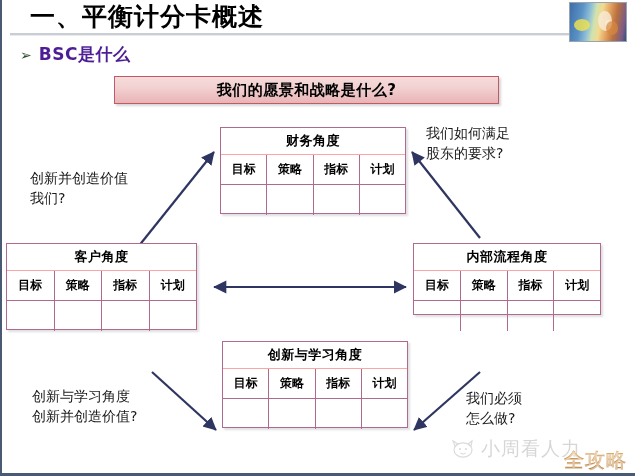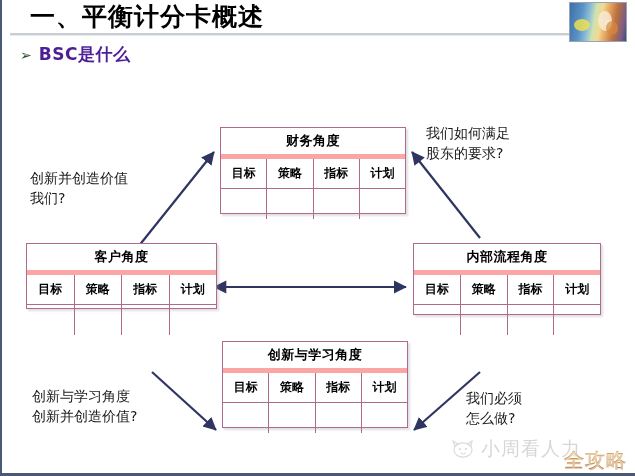--- a/index.html
+++ b/index.html
@@ -124,21 +124,21 @@
   
   .persp {
     position: absolute;
     box-sizing: border-box;
     background: #ffffff;
     border: 1px solid #b06a8e;
     box-shadow: 2px 2px 2px rgba(150,150,160,.30);
   }
   .persp .persp-head {
     height: 26px;
-    border-bottom: 5px solid #fca5a5;
+    border-bottom: 1px solid #fca5a5;
     display: flex;
     align-items: center;
     justify-content: center;
     font-size: 13px;
     font-weight: bold;
     color: #000000;
     letter-spacing: .5px;
   }
   .persp .persp-cols {
     display: flex;
@@ -160,21 +160,21 @@
     display: flex;
     height: 30px;
   }
   .persp .persp-body .cell {
     flex: 1 1 0;
     border-right: 1px solid #b06a8e;
   }
   .persp .persp-body .cell:last-child { border-right: none; }
 
   #persp-financial { left: 218px; top: 127px; width: 186px; height: 87px; }
-  #persp-customer  { left: 24px;  top: 243px; width: 191px; height: 66px; }
+  #persp-customer  { left: 4px;  top: 243px; width: 191px; height: 87px; }
   #persp-internal  { left: 411px; top: 243px; width: 188px; height: 72px; }
   #persp-learning  { left: 220px; top: 341px; width: 186px; height: 87px; }
 
   
   #arrows {
     position: absolute;
     left: 0; top: 0;
     width: 635px; height: 476px;
     pointer-events: none;
   }
@@ -240,20 +240,23 @@
     <div class="blob-a"></div>
     <div class="blob-b"></div>
     <div class="blob-c"></div>
   </div>
 
   <div id="bullet-row">
     <span id="bullet-arrow">➢</span>
     <span id="bullet-label">BSC是什么</span>
   </div>
 
+  <div id="vision-banner">
+    <span id="vision-banner-label">我们的愿景和战略是什么?</span>
+  </div>
 
   <svg id="arrows" viewBox="0 0 635 476" width="635" height="476">
     <defs>
       <marker id="ah" markerWidth="7" markerHeight="7" refX="5.6" refY="3" orient="auto">
         <path d="M0,0 L6,3 L0,6 z" fill="#2e3560"></path>
       </marker>
       <marker id="ah-start" markerWidth="7" markerHeight="7" refX="0.4" refY="3" orient="auto">
         <path d="M6,0 L0,3 L6,6 z" fill="#2e3560"></path>
       </marker>
     </defs>

